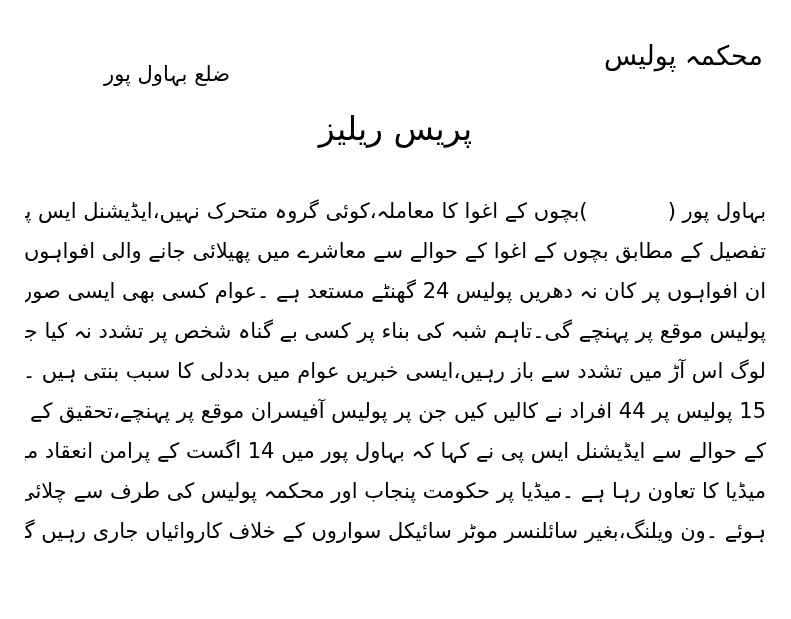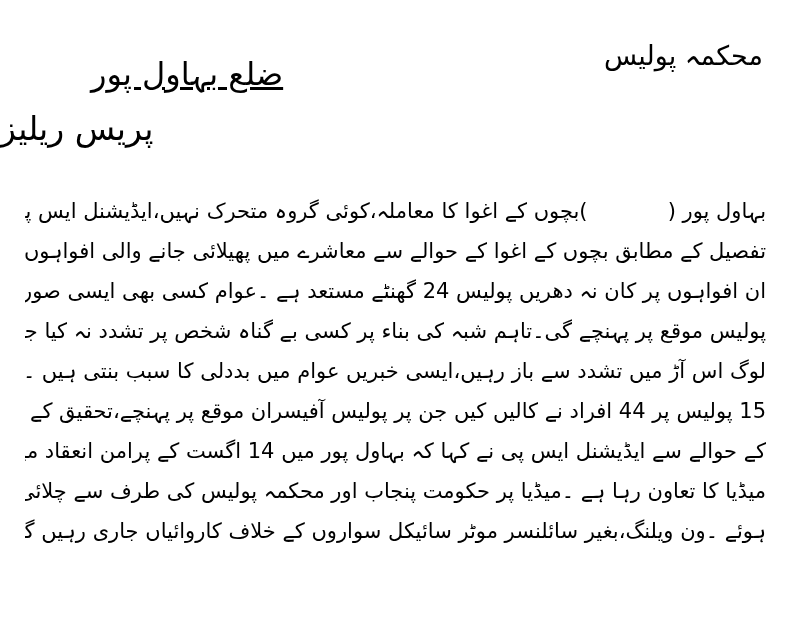--- a/index.html
+++ b/index.html
@@ -21,32 +21,31 @@
     position: absolute;
     top: 34px;
     right: 28px;
     font-size: 27px;
     line-height: 44px;
     white-space: nowrap;
   }
   .hdr-district {
     position: absolute;
     top: 52px;
-    left: 91px;
-    font-size: 32px;
+    left: 104px;
+    font-size: 21px;
     line-height: 44px;
     white-space: nowrap;
-    text-decoration: underline;
   }
   .hdr-title {
     position: absolute;
     top: 104px;
     left: 0;
     width: 100%;
-    text-align: left;
+    text-align: center;
     font-size: 33px;
     line-height: 50px;
     white-space: nowrap;
   }
   .body-text {
     position: absolute;
     top: 191px;
     right: 25px;
     left: 25px;
   }

